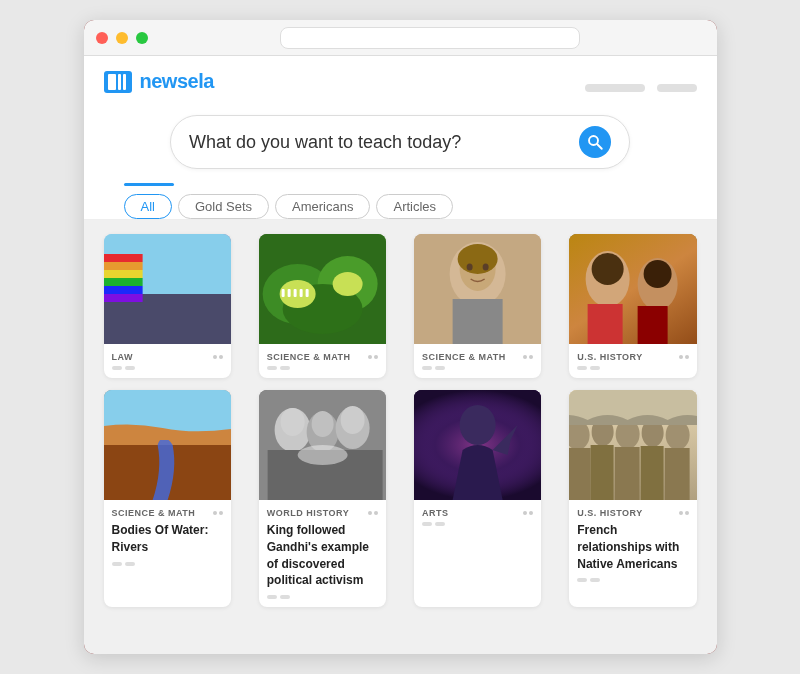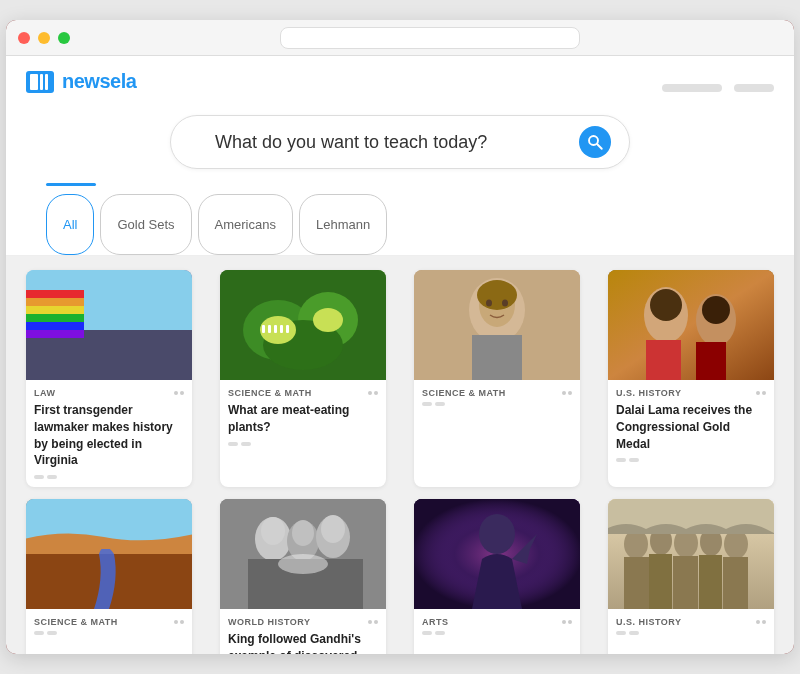--- a/index.html
+++ b/index.html
@@ -7,21 +7,21 @@
       background: #e8e8e8;
       font-family: -apple-system, BlinkMacSystemFont, 'Segoe UI', sans-serif;
       width: 800px;
       height: 674px;
       overflow: hidden;
     }
     .window {
       background: #7f1d1d;
       border-radius: 10px;
       margin: 20px auto;
-      width: 788px;
+      width: 633px;
       height: 634px;
       box-shadow: 0 4px 20px rgba(0,0,0,0.15);
       overflow: hidden;
     }
     .titlebar {
       background: #f5f5f5;
       border-bottom: 1px solid #ddd;
       height: 36px;
       display: flex;
       align-items: center;
@@ -80,21 +80,20 @@
       padding: 10px 18px;
       width: 460px;
       background: #fff;
       box-shadow: 0 1px 4px rgba(0,0,0,0.05);
     }
     .search-text {
       font-size: 18px;
       color: #333;
       flex: 1;
       font-weight: 400;
-      margin-left: 26px;
     }
     .search-icon-btn {
       width: 32px;
       height: 32px;
       background: #2196F3;
       border-radius: 50%;
       display: flex;
       align-items: center;
       justify-content: center;
       cursor: pointer;
@@ -102,21 +101,21 @@
     .search-icon-btn svg { width: 18px; height: 18px; }
     .tabs-row {
       display: flex;
       gap: 6px;
       padding: 0 0 0 20px;
       margin-bottom: 0;
     }
     .tab-pill {
       border: 1.5px solid #ccc;
       border-radius: 20px;
-      padding: 22px 16px;
+      padding: 4px 16px;
       font-size: 13px;
       color: #666;
       cursor: pointer;
       background: #fff;
     }
     .tab-pill.active {
       border-color: #2196F3;
       color: #2196F3;
     }
     .active-bar {
@@ -247,21 +246,21 @@
           </svg>
         </div>
       </div>
     </div>
 
     <div class="active-bar"></div>
     <div class="tabs-row" style="margin-top:8px;">
       <div class="tab-pill active">All</div>
       <div class="tab-pill">Gold Sets</div>
       <div class="tab-pill">Americans</div>
-      <div class="tab-pill">Lehmann</div>
+      <div class="tab-pill">Articles</div>
     </div>
   </div>
 
   <div class="content">
 
     <div class="cards-grid">
 
       <div class="card">
         <div class="card-img-area img-rainbow">
           <svg width="100%" height="110" viewBox="0 0 170 110" preserveAspectRatio="xMidYMid slice">
@@ -277,21 +276,20 @@
           </svg>
         </div>
         <div class="card-body">
           <div class="card-category">
             <span>LAW</span>
             <div class="card-dots">
                 <div class="card-dot"></div>
                 <div class="card-dot"></div>
               </div>
           </div>
-          <div class="card-title">First transgender lawmaker makes history by being elected in Virginia</div>
           <div class="card-level-dots">
               <div class="level-dot"></div>
               <div class="level-dot"></div>
             </div>
         </div>
       </div>
 
       <div class="card">
         <div class="card-img-area img-venus">
           <svg width="100%" height="110" viewBox="0 0 170 110" preserveAspectRatio="xMidYMid slice">
@@ -310,21 +308,20 @@
           </svg>
         </div>
         <div class="card-body">
           <div class="card-category">
             <span>SCIENCE &amp; MATH</span>
             <div class="card-dots">
                 <div class="card-dot"></div>
                 <div class="card-dot"></div>
               </div>
           </div>
-          <div class="card-title">What are meat-eating plants?</div>
           <div class="card-level-dots">
               <div class="level-dot"></div>
               <div class="level-dot"></div>
             </div>
         </div>
       </div>
 
       <div class="card">
         <div class="card-img-area img-woman">
           <svg width="100%" height="110" viewBox="0 0 170 110" preserveAspectRatio="xMidYMid slice">
@@ -375,21 +372,20 @@
           </svg>
         </div>
         <div class="card-body">
           <div class="card-category">
             <span>U.S. HISTORY</span>
             <div class="card-dots">
                 <div class="card-dot"></div>
                 <div class="card-dot"></div>
               </div>
           </div>
-          <div class="card-title">Dalai Lama receives the Congressional Gold Medal</div>
           <div class="card-level-dots">
               <div class="level-dot"></div>
               <div class="level-dot"></div>
             </div>
         </div>
       </div>
     </div>
 
     <div class="cards-grid">
 
@@ -406,20 +402,21 @@
           </svg>
         </div>
         <div class="card-body">
           <div class="card-category">
             <span>SCIENCE &amp; MATH</span>
             <div class="card-dots">
                 <div class="card-dot"></div>
                 <div class="card-dot"></div>
               </div>
           </div>
+          <div class="card-title">Bodies Of Water: Rivers</div>
           <div class="card-level-dots">
               <div class="level-dot"></div>
               <div class="level-dot"></div>
             </div>
         </div>
       </div>
 
       <div class="card">
         <div class="card-img-area img-gandhi">
           <svg width="100%" height="110" viewBox="0 0 170 110" preserveAspectRatio="xMidYMid slice">
@@ -515,20 +512,21 @@
           </svg>
         </div>
         <div class="card-body">
           <div class="card-category">
             <span>U.S. HISTORY</span>
             <div class="card-dots">
                 <div class="card-dot"></div>
                 <div class="card-dot"></div>
               </div>
           </div>
+          <div class="card-title">French relationships with Native Americans</div>
           <div class="card-level-dots">
               <div class="level-dot"></div>
               <div class="level-dot"></div>
             </div>
         </div>
       </div>
     </div>
   </div>
 </div>
 

